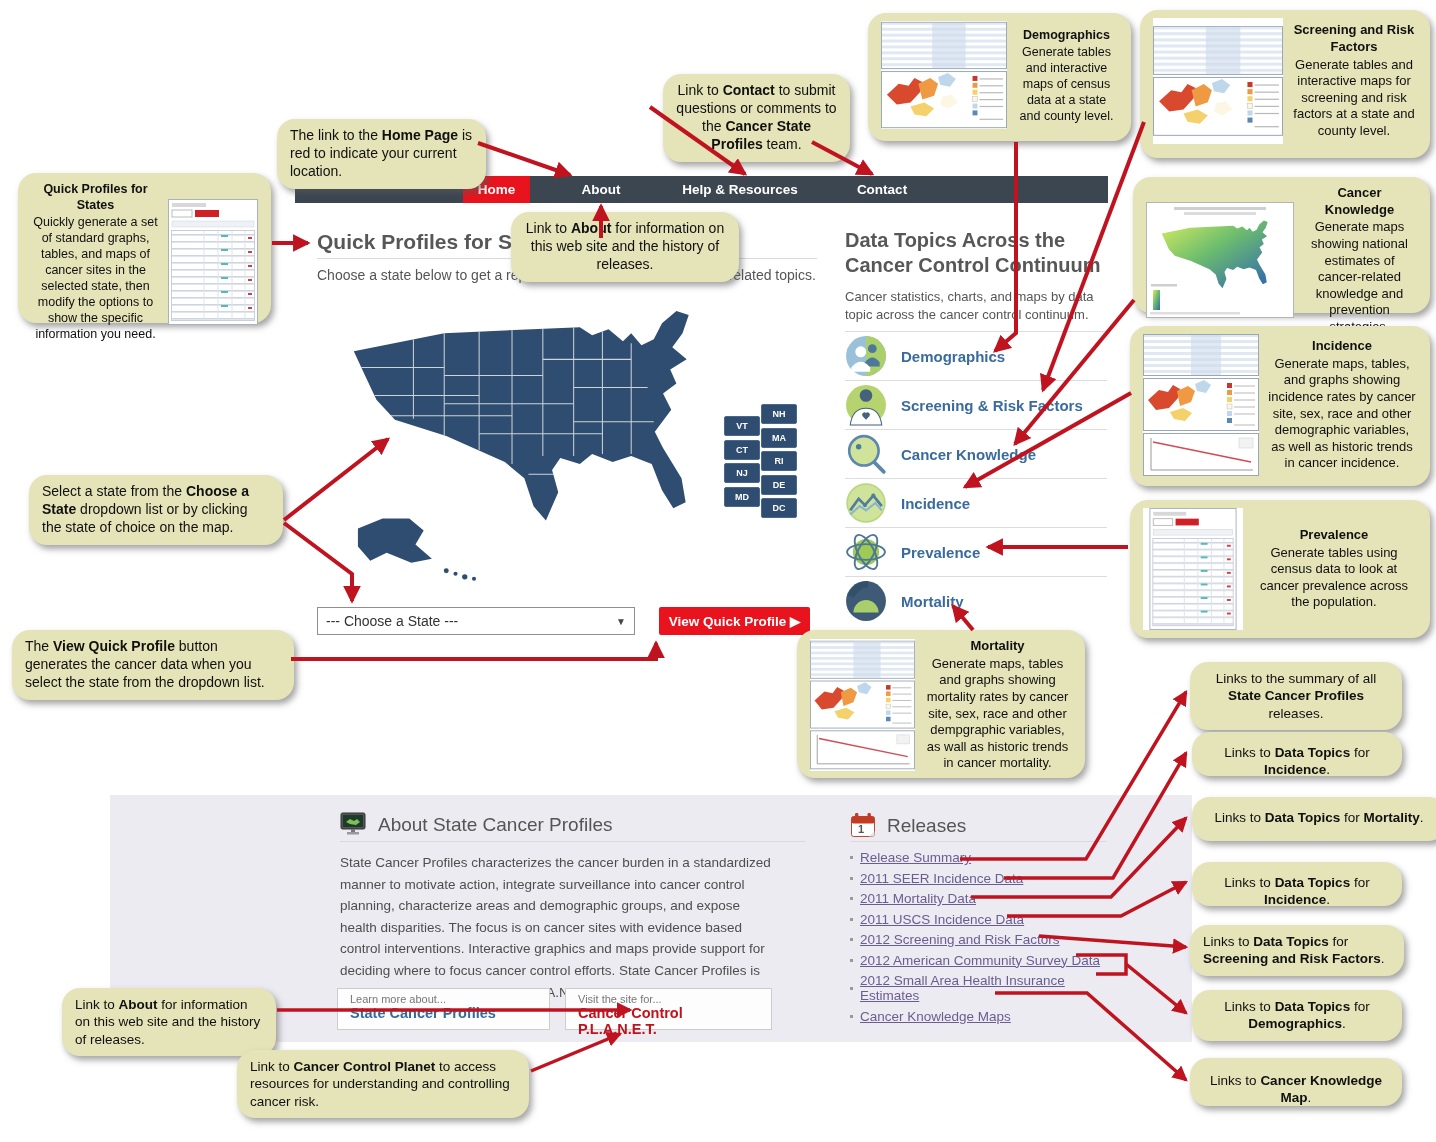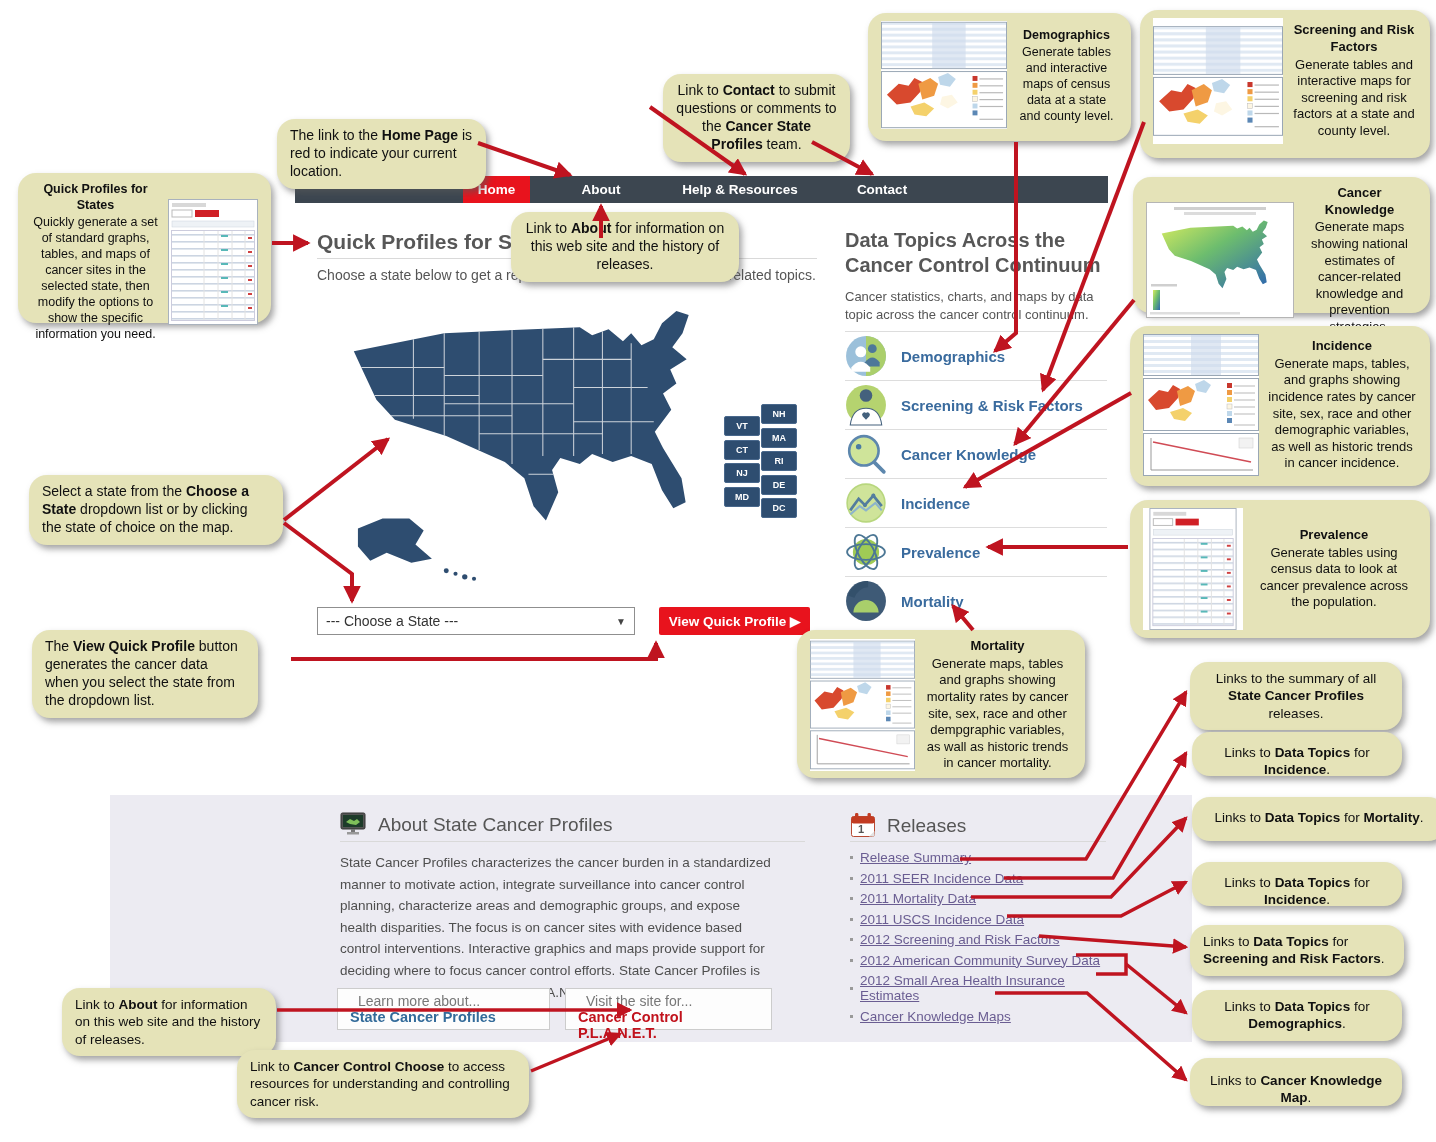--- a/index.html
+++ b/index.html
@@ -29,21 +29,21 @@
   .dt{position:absolute;left:845px;top:228px;width:262px;z-index:1;}
   .dt .t{font-size:20px;font-weight:700;color:#575757;line-height:1.25;}
   .dt .s{font-size:13px;color:#555;margin-top:10px;padding-bottom:8px;border-bottom:1px solid #ddd;line-height:1.35;}
   .dtrow{display:flex;align-items:center;gap:14px;height:48px;border-bottom:1px solid #ddd;cursor:pointer;}
   .dtrow .lbl{font-size:15px;font-weight:700;color:#3a6b9e;}
   
   .panel{position:absolute;left:110px;top:795px;width:1082px;height:247px;background:#ecebf2;z-index:0;}
   .sect-h{position:absolute;display:flex;align-items:center;gap:10px;font-size:19px;color:#555;z-index:1;}
   .para{position:absolute;left:340px;top:852px;width:435px;font-size:13.5px;line-height:1.6;color:#4e4e4e;z-index:1;}
   .linkbox{position:absolute;height:42px;background:#fdfdfd;border:1px solid #ccc;padding:4px 12px;box-sizing:border-box;z-index:1;cursor:pointer;}
-  .linkbox .eyebrow{font-size:14px;color:#777;margin-left:8px;}
+  .linkbox .eyebrow{font-size:11px;color:#777;}
   .linkbox .big{font-size:14.5px;font-weight:700;}
   .blue{color:#336b9a;} .redlink{color:#c1121c;}
   .rel{position:absolute;left:850px;top:850px;width:270px;z-index:1;}
   .rel ul{list-style:none;margin:0;padding:0;}
   .rel li{display:flex;align-items:center;gap:7px;margin-bottom:5.5px;}
   .rel .blt{width:3px;height:3px;background:#999;flex:0 0 auto;}
   .rel a{font-size:13.5px;color:#6a5d92;text-decoration:underline;cursor:pointer;}
   
   .co{position:absolute;background:#e5e3b8;border-radius:18px;padding:8px 13px;box-sizing:border-box;
       font-size:13.5px;line-height:1.28;color:#101010;box-shadow:3px 4px 6px rgba(90,90,90,.55);z-index:5;}
@@ -313,21 +313,21 @@
             <rect x="80" y="66" width="4" height="2"></rect>
             <rect x="80" y="80" width="4" height="2"></rect>
             <rect x="80" y="94" width="4" height="2"></rect>
             <rect x="80" y="108" width="4" height="2"></rect>
           </g>
       </svg>
     </div>
   </div>
 
   <div class="co" style="left:29px;top:475px;width:254px;font-size:14px;">Select a state from the <b>Choose a State</b> dropdown list or by clicking the state of choice on the map.</div>
-  <div class="co" style="left:32px;top:630px;width:226px;font-size:14px;">The <b>View Quick Profile</b> button generates the cancer data when you select the state from the dropdown list.</div>
+  <div class="co" style="left:12px;top:630px;width:282px;font-size:14px;">The <b>View Quick Profile</b> button generates the cancer data when you select the state from the dropdown list.</div>
 
   <div class="co" style="left:868px;top:13px;width:263px;height:128px;">
     <div class="flex">
       <svg class="thumb" width="126" height="108" viewBox="0 0 128 108">
         <rect x="0.5" y="0.5" width="127" height="47" fill="#fff" stroke="#9aa7b5"></rect>
         <rect x="1" y="1" width="126" height="46" fill="url(#rows)" opacity="0.9"></rect>
         <rect x="52" y="1" width="34" height="46" fill="#cfdcec" opacity="0.65"></rect>
         <rect x="0.5" y="50.5" width="127" height="57" fill="#fff" stroke="#9aa7b5"></rect>
         <path d="M6,74 l12,-11 10,2 6,-8 8,4 -2,10 -10,11 -14,2 z" fill="#d8492e"></path>
         <path d="M38,63 l12,-6 8,6 -4,12 -12,4 z" fill="#ef9a43"></path>
@@ -534,21 +534,21 @@
   </div>
 
   <div class="co tc" style="left:1190px;top:662px;width:212px;">Links to the summary of all <b>State Cancer Profiles</b> releases.</div>
   <div class="co tc" style="left:1192px;top:732px;width:210px;padding-top:12px;height:44px;">Links to <b>Data Topics</b> for <b>Incidence</b>.</div>
   <div class="co tc" style="left:1192px;top:797px;width:254px;padding-top:12px;height:44px;">Links to <b>Data Topics</b> for <b>Mortality</b>.</div>
   <div class="co tc" style="left:1192px;top:862px;width:210px;padding-top:12px;height:44px;">Links to <b>Data Topics</b> for <b>Incidence</b>.</div>
   <div class="co" style="left:1190px;top:925px;width:214px;">Links to <b>Data Topics</b> for <b>Screening and Risk Factors</b>.</div>
   <div class="co tc" style="left:1190px;top:1058px;width:212px;padding-top:14px;height:48px;">Links to <b>Cancer Knowledge Map</b>.</div>
   <div class="co tc" style="left:1192px;top:990px;width:210px;">Links to <b>Data Topics</b> for <b>Demographics</b>.</div>
   <div class="co" style="left:62px;top:988px;width:214px;">Link to <b>About</b> for information on this web site and the history of releases.</div>
-  <div class="co" style="left:237px;top:1050px;width:292px;">Link to <b>Cancer Control Choose</b> to access resources for understanding and controlling cancer risk.</div>
+  <div class="co" style="left:237px;top:1050px;width:292px;">Link to <b>Cancer Control Planet</b> to access resources for understanding and controlling cancer risk.</div>
 
   <svg id="arrows" width="1436" height="1142">
     <defs>
       <marker id="ah" viewBox="0 0 10 10" refX="8.5" refY="5" markerWidth="4.4" markerHeight="4.4" orient="auto-start-reverse">
         <path d="M0,0 L10,5 L0,10 Z" fill="#bf1420"></path>
       </marker>
     </defs>
     <g stroke="#bf1420" stroke-width="4" fill="none">
       <path d="M478,143 L570,175" marker-end="url(#ah)"></path>
       <path d="M650,107 L745,174" marker-end="url(#ah)"></path>

